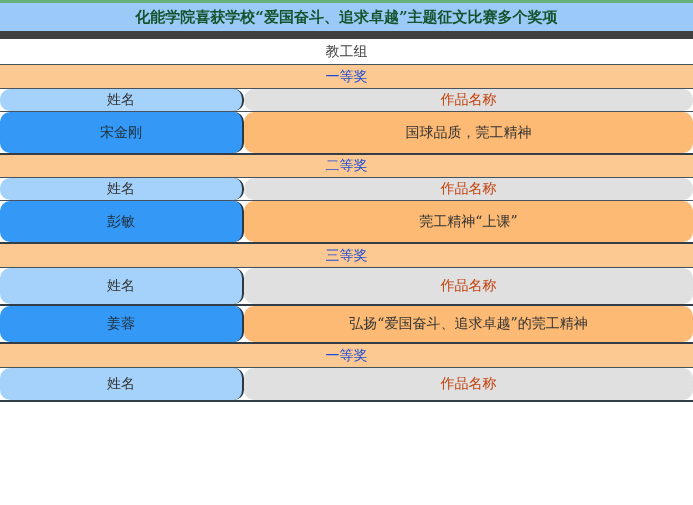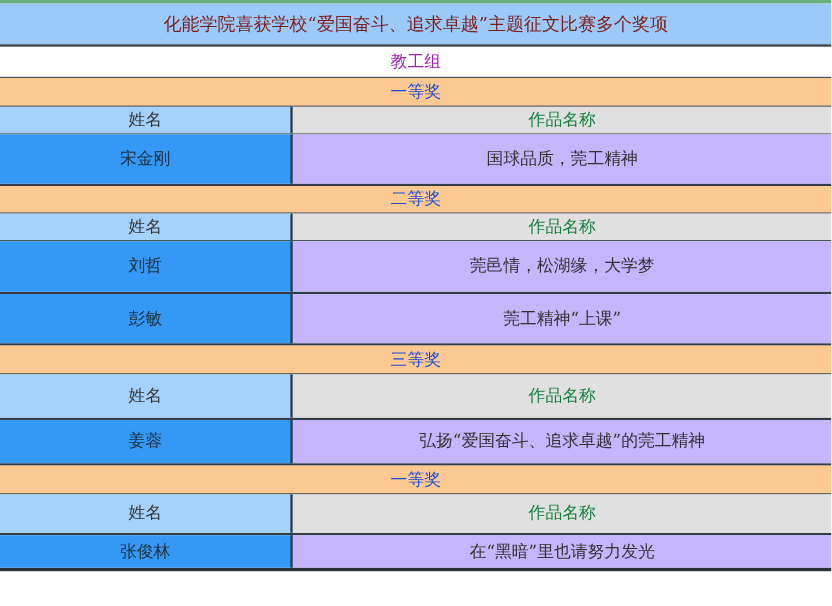--- a/index.html
+++ b/index.html
@@ -22,39 +22,40 @@
     width:693px;
   }
   .row.split { justify-content:flex-start; padding:0; }
   .cell {
     box-sizing:border-box;
     height:100%;
     display:flex;
     align-items:center;
     justify-content:center;
     text-align:center;
+    border-radius:10px;
   }
   .name-cell { width:244px; border-right:2px solid #2e3843; }
   .work-cell { flex:1; }
 
   
   .h36{height:36px;} .h26{height:26px;} .h24{height:24px;} .h23{height:23px;}
   .h43{height:43px;} .h44{height:44px;} .h38{height:38px;} .h34{height:34px;}
   .h30{height:30px;}
 
   .bb2 { border-bottom-width:2px; border-bottom-color:#333d48; }
   .bb3 { border-bottom-width:3px; border-bottom-color:#2a323b; }
 
-  .title-row { background:#9ccaf8; font-size:15px; font-weight:normal; color:#7f1d1d; border-bottom:2px solid #404040; }
-  .group-row { background:#ffffff; color:#a21caf; }
+  .title-row { background:#9ccaf8; font-size:15px; font-weight:bold; color:#14532d; border-bottom:8px solid #404040; }
+  .group-row { background:#ffffff; color:#404040; }
   .award-row { background:#fdc993; color:#1d4ed8; }
   .header-row .name-cell { background:#a5d2fa; color:#353535; }
-  .header-row .work-cell { background:#e0e0e0; color:#15803d;font-family:Liberation Mono, monospace; }
+  .header-row .work-cell { background:#e0e0e0; color:#c2410c;font-family:Liberation Mono, monospace; }
   .data-row .name-cell { background:#3398f6; color:#21303c;text-align:center; }
-  .data-row .work-cell { background:#c4b5fd; color:#323232;text-align:right; }
+  .data-row .work-cell { background:#fdba74; color:#323232;text-align:right; }
 </style>
 </head>
 <body>
 
 <div class="screen">
 
   <div class="accent-bar"></div>
 
   <div class="row title-row h36">
     <span>化能学院喜获学校“爱国奋斗、追求卓越”主题征文比赛多个奖项</span>
@@ -80,24 +81,20 @@
 
   <div class="row award-row h23">
     <span>二等奖</span>
   </div>
 
   <div class="row split header-row h23">
     <div class="cell name-cell">姓名</div>
     <div class="cell work-cell">作品名称</div>
   </div>
 
-  <div class="row split data-row h44 bb2">
-    <div class="cell name-cell">刘哲</div>
-    <div class="cell work-cell">莞邑情，松湖缘，大学梦</div>
-  </div>
 
   <div class="row split data-row h43 bb2">
     <div class="cell name-cell">彭敏</div>
     <div class="cell work-cell">莞工精神“上课”</div>
   </div>
 
   <div class="row award-row h24">
     <span>三等奖</span>
   </div>
 
@@ -114,18 +111,14 @@
 
   <div class="row award-row h24">
     <span>一等奖</span>
   </div>
 
   <div class="row split header-row h34 bb2">
     <div class="cell name-cell">姓名</div>
     <div class="cell work-cell">作品名称</div>
   </div>
 
-  <div class="row split data-row h30 bb3">
-    <div class="cell name-cell">张俊林</div>
-    <div class="cell work-cell">在“黑暗”里也请努力发光</div>
-  </div>
 
 </div>
 
 </body></html>

